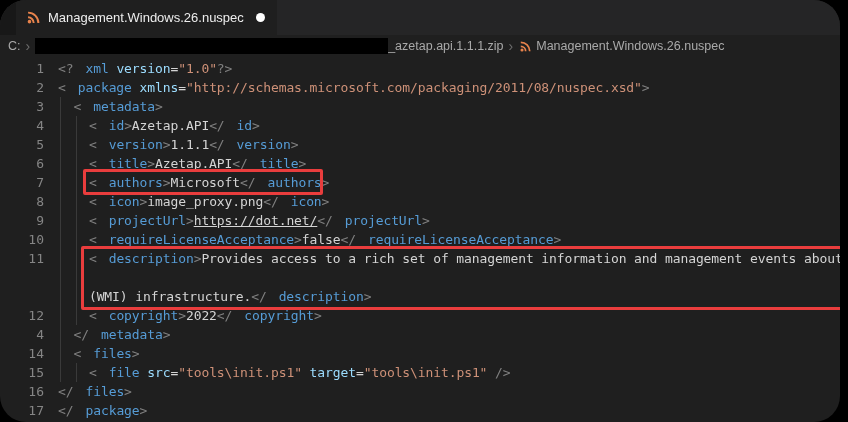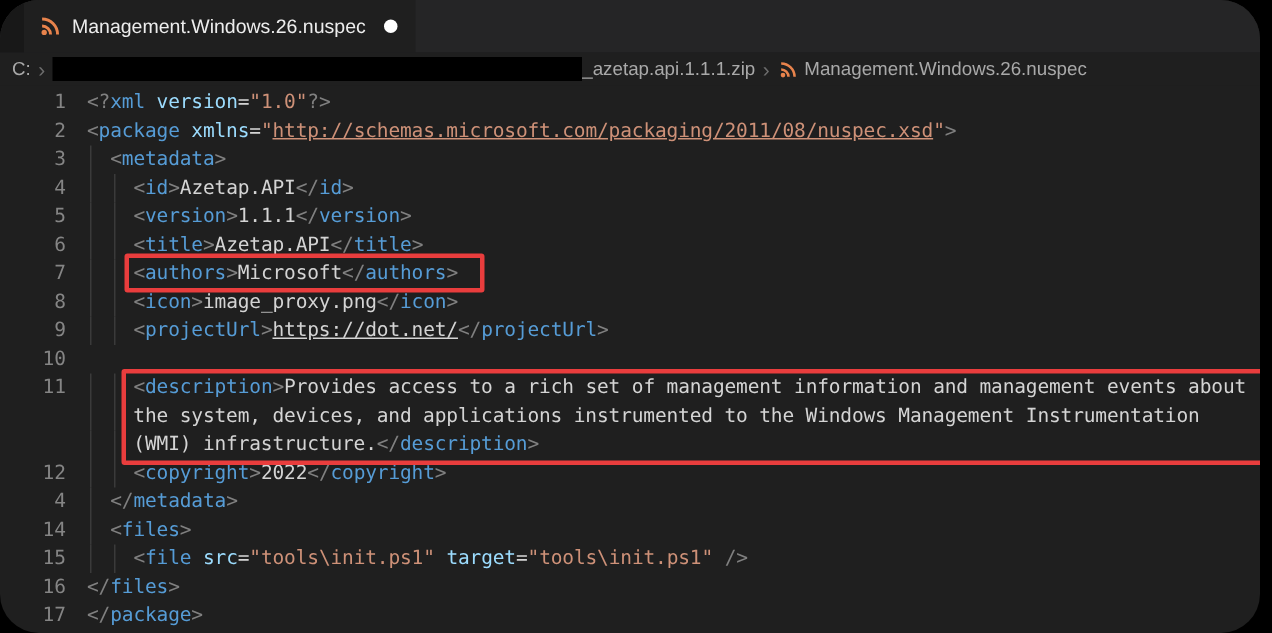--- a/index.html
+++ b/index.html
@@ -24,25 +24,25 @@
   .editor{position:absolute;top:57px;left:0;right:0;bottom:0;overflow:hidden;}
   #rows{padding-top:2px;}
   .code-row{display:flex;height:19px;line-height:19px;
     font-family:"DejaVu Sans Mono","Liberation Mono",monospace;font-size:13px;}
   .gutter{flex:none;width:44px;text-align:right;color:var(--line_number_gray,#858585);
     letter-spacing:0;user-select:none;}
   .code{position:relative;margin-left:14px;white-space:pre;letter-spacing:-0.1px;}
   .guide{position:absolute;top:0;bottom:0;width:1px;background:#3a3a3a;}
   .guide.g1{left:2px;} .guide.g2{left:18px;}
   .sp{color:var(--punct_gray,#808080);}
-  .stg{color:var(--tag_blue,#569cd6);}
+  .stg{color:var(--tag_blue,#569cd6);margin-left:12px;}
   .sat{color:var(--attr_blue,#9cdcfe);}
   .seq{color:var(--text_light,#d4d4d4);}
   .sst{color:var(--string_orange,#ce9178);}
-  .sur{color:var(--string_orange,#ce9178);text-decoration:underline;}
+  .sur{color:var(--string_orange,#ce9178);}
   .stx{color:var(--text_light,#d4d4d4);margin-top:40px;}
   .slk{color:var(--text_light,#d4d4d4);text-decoration:underline;margin-top:14px;}
   
   .hl{position:absolute;border:3px solid var(--highlight_red,#e93d3d);border-radius:2px;
     box-sizing:border-box;pointer-events:none;}
   .hl-authors{left:83px;top:112px;width:240px;height:26px;}
   .hl-desc{left:81px;top:189px;width:764px;height:64px;}
 </style>
 </head>
 <body>
@@ -113,28 +113,29 @@
         <div class="code-row">
           <span class="gutter">8</span>
           <span class="code"><i class="guide g1"></i><i class="guide g2"></i><span class="stx">    </span><span class="sp">&lt;</span><span class="stg">icon</span><span class="sp">&gt;</span><span class="stx">image_proxy.png</span><span class="sp">&lt;/</span><span class="stg">icon</span><span class="sp">&gt;</span></span>
         </div>
         <div class="code-row">
           <span class="gutter">9</span>
           <span class="code"><i class="guide g1"></i><i class="guide g2"></i><span class="stx">    </span><span class="sp">&lt;</span><span class="stg">projectUrl</span><span class="sp">&gt;</span><span class="slk">https://dot.net/</span><span class="sp">&lt;/</span><span class="stg">projectUrl</span><span class="sp">&gt;</span></span>
         </div>
         <div class="code-row">
           <span class="gutter">10</span>
+          <span class="code"><i class="guide g1"></i><i class="guide g2"></i><span class="stx">    </span><span class="sp">&lt;</span><span class="stg">requireLicenseAcceptance</span><span class="sp">&gt;</span><span class="stx">false</span><span class="sp">&lt;/</span><span class="stg">requireLicenseAcceptance</span><span class="sp">&gt;</span></span>
         </div>
         <div class="code-row">
           <span class="gutter">11</span>
           <span class="code"><i class="guide g1"></i><i class="guide g2"></i><span class="stx">    </span><span class="sp">&lt;</span><span class="stg">description</span><span class="sp">&gt;</span><span class="stx">Provides access to a rich set of management information and management events about</span></span>
         </div>
         <div class="code-row">
           <span class="gutter"></span>
-          <span class="code"><i class="guide g1"></i><i class="guide g2"></i><span class="stx">    the system, devices, and applications instrumented to the Windows Management Instrumentation</span></span>
+          <span class="code"><i class="guide g1"></i><i class="guide g2"></i></span>
         </div>
         <div class="code-row">
           <span class="gutter"></span>
           <span class="code"><i class="guide g1"></i><i class="guide g2"></i><span class="stx">    (WMI) infrastructure.</span><span class="sp">&lt;/</span><span class="stg">description</span><span class="sp">&gt;</span></span>
         </div>
         <div class="code-row">
           <span class="gutter">12</span>
           <span class="code"><i class="guide g1"></i><i class="guide g2"></i><span class="stx">    </span><span class="sp">&lt;</span><span class="stg">copyright</span><span class="sp">&gt;</span><span class="stx">2022</span><span class="sp">&lt;/</span><span class="stg">copyright</span><span class="sp">&gt;</span></span>
         </div>
         <div class="code-row">

